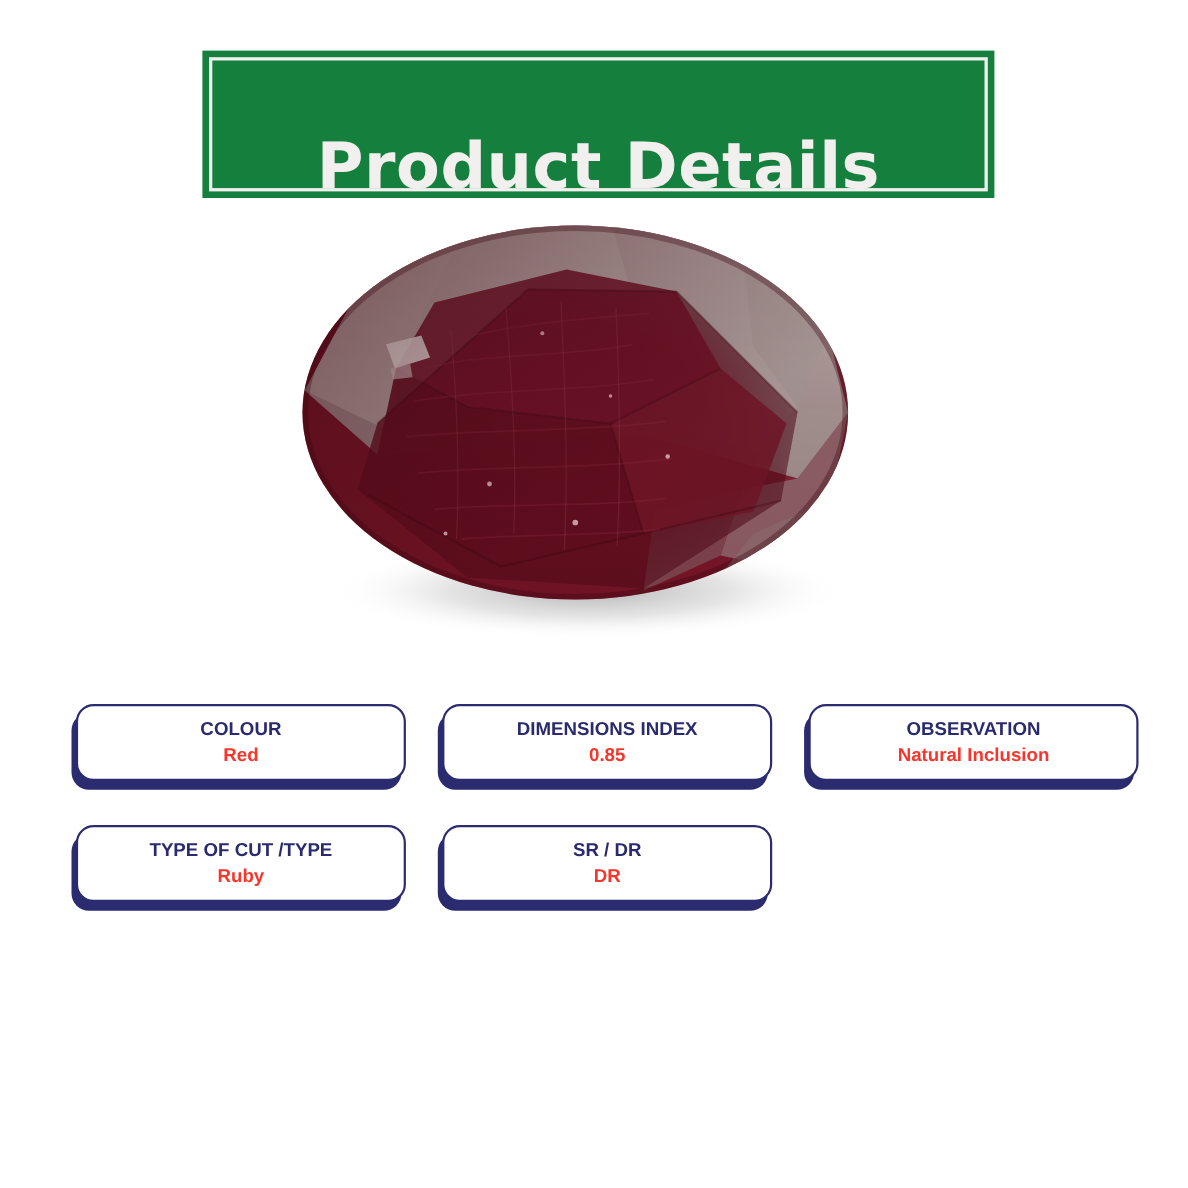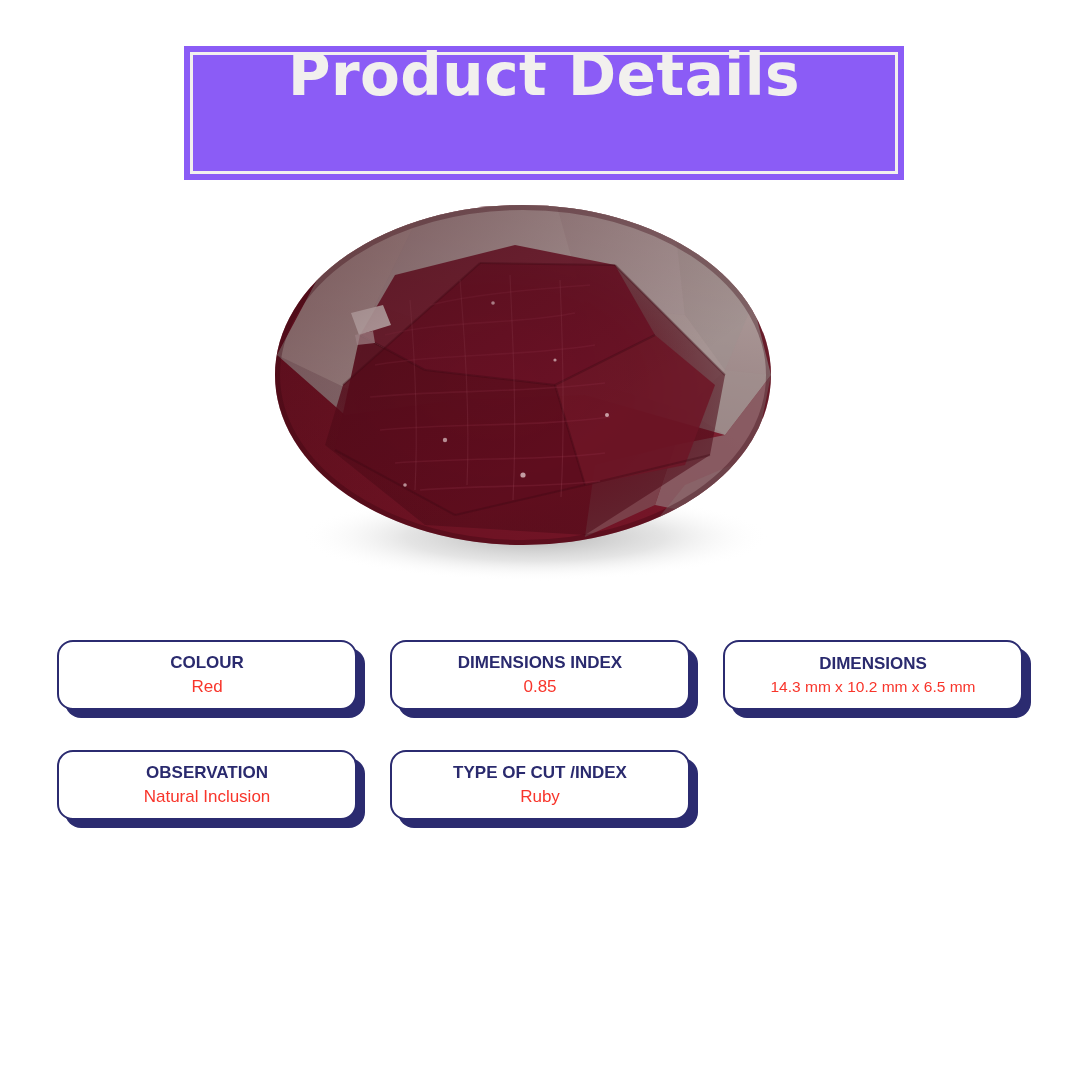--- a/index.html
+++ b/index.html
@@ -15,24 +15,24 @@
     position: relative;
   }
 
   
   .header-banner {
     position: absolute;
     left: 184px;
     top: 46px;
     width: 720px;
     height: 134px;
-    background: #8b5cf6;
+    background: #15803d;
     box-sizing: border-box;
     display: flex;
-    align-items: flex-start;
+    align-items: flex-end;
     justify-content: center;
   }
   .header-banner::after {
     content: "";
     position: absolute;
     left: 6px;
     top: 6px;
     right: 6px;
     bottom: 6px;
     border: 3px solid #f2f0ee;
@@ -82,21 +82,21 @@
     position: absolute;
     left: 8px;
     top: 8px;
     width: 300px;
     height: 70px;
     border-radius: 16px;
     background: #2b2b70;
   }
   .card {
     position: absolute;
-    left: 0;
+    left: 12px;
     top: 0;
     width: 300px;
     height: 70px;
     box-sizing: border-box;
     border: 2px solid #2b2b70;
     border-radius: 16px;
     background: #ffffff;
     display: flex;
     flex-direction: column;
     align-items: center;
@@ -107,21 +107,21 @@
     color: #2a2a6e;
     font-size: 17px;
     font-weight: bold;
     line-height: 1.25;
     text-align: center;
     white-space: nowrap;
   }
   .card-value {
     color: #f8352b;
     font-size: 17px;
-    font-weight: normal;
+    font-weight: bold;
     line-height: 1.3;
     text-align: right;
     white-space: nowrap;
     margin-top: 2px;
   }
   .card-value.small { font-size: 15.5px; }
 </style>
 </head>
 <body>
 
@@ -245,40 +245,40 @@
 
 
   <div class="card-slot">
     <div class="card-shadow"></div>
     <div class="card">
       <div class="card-label">DIMENSIONS INDEX</div>
       <div class="card-value">0.85</div>
     </div>
   </div>
 
-  <div class="card-slot">
-    <div class="card-shadow"></div>
-    <div class="card">
-      <div class="card-label">DIMENSIONS</div>
-      <div class="card-value small">14.3 mm x 10.2 mm x 6.5 mm</div>
-    </div>
-  </div>
 
 
   <div class="card-slot">
     <div class="card-shadow"></div>
     <div class="card">
       <div class="card-label">OBSERVATION</div>
       <div class="card-value">Natural Inclusion</div>
     </div>
   </div>
 
   <div class="card-slot">
     <div class="card-shadow"></div>
     <div class="card">
-      <div class="card-label">TYPE OF CUT /INDEX</div>
+      <div class="card-label">TYPE OF CUT /TYPE</div>
       <div class="card-value">Ruby</div>
     </div>
   </div>
 
+  <div class="card-slot">
+    <div class="card-shadow"></div>
+    <div class="card">
+      <div class="card-label">SR / DR</div>
+      <div class="card-value">DR</div>
+    </div>
+  </div>
 
 
 </div>
 
 </body></html>

